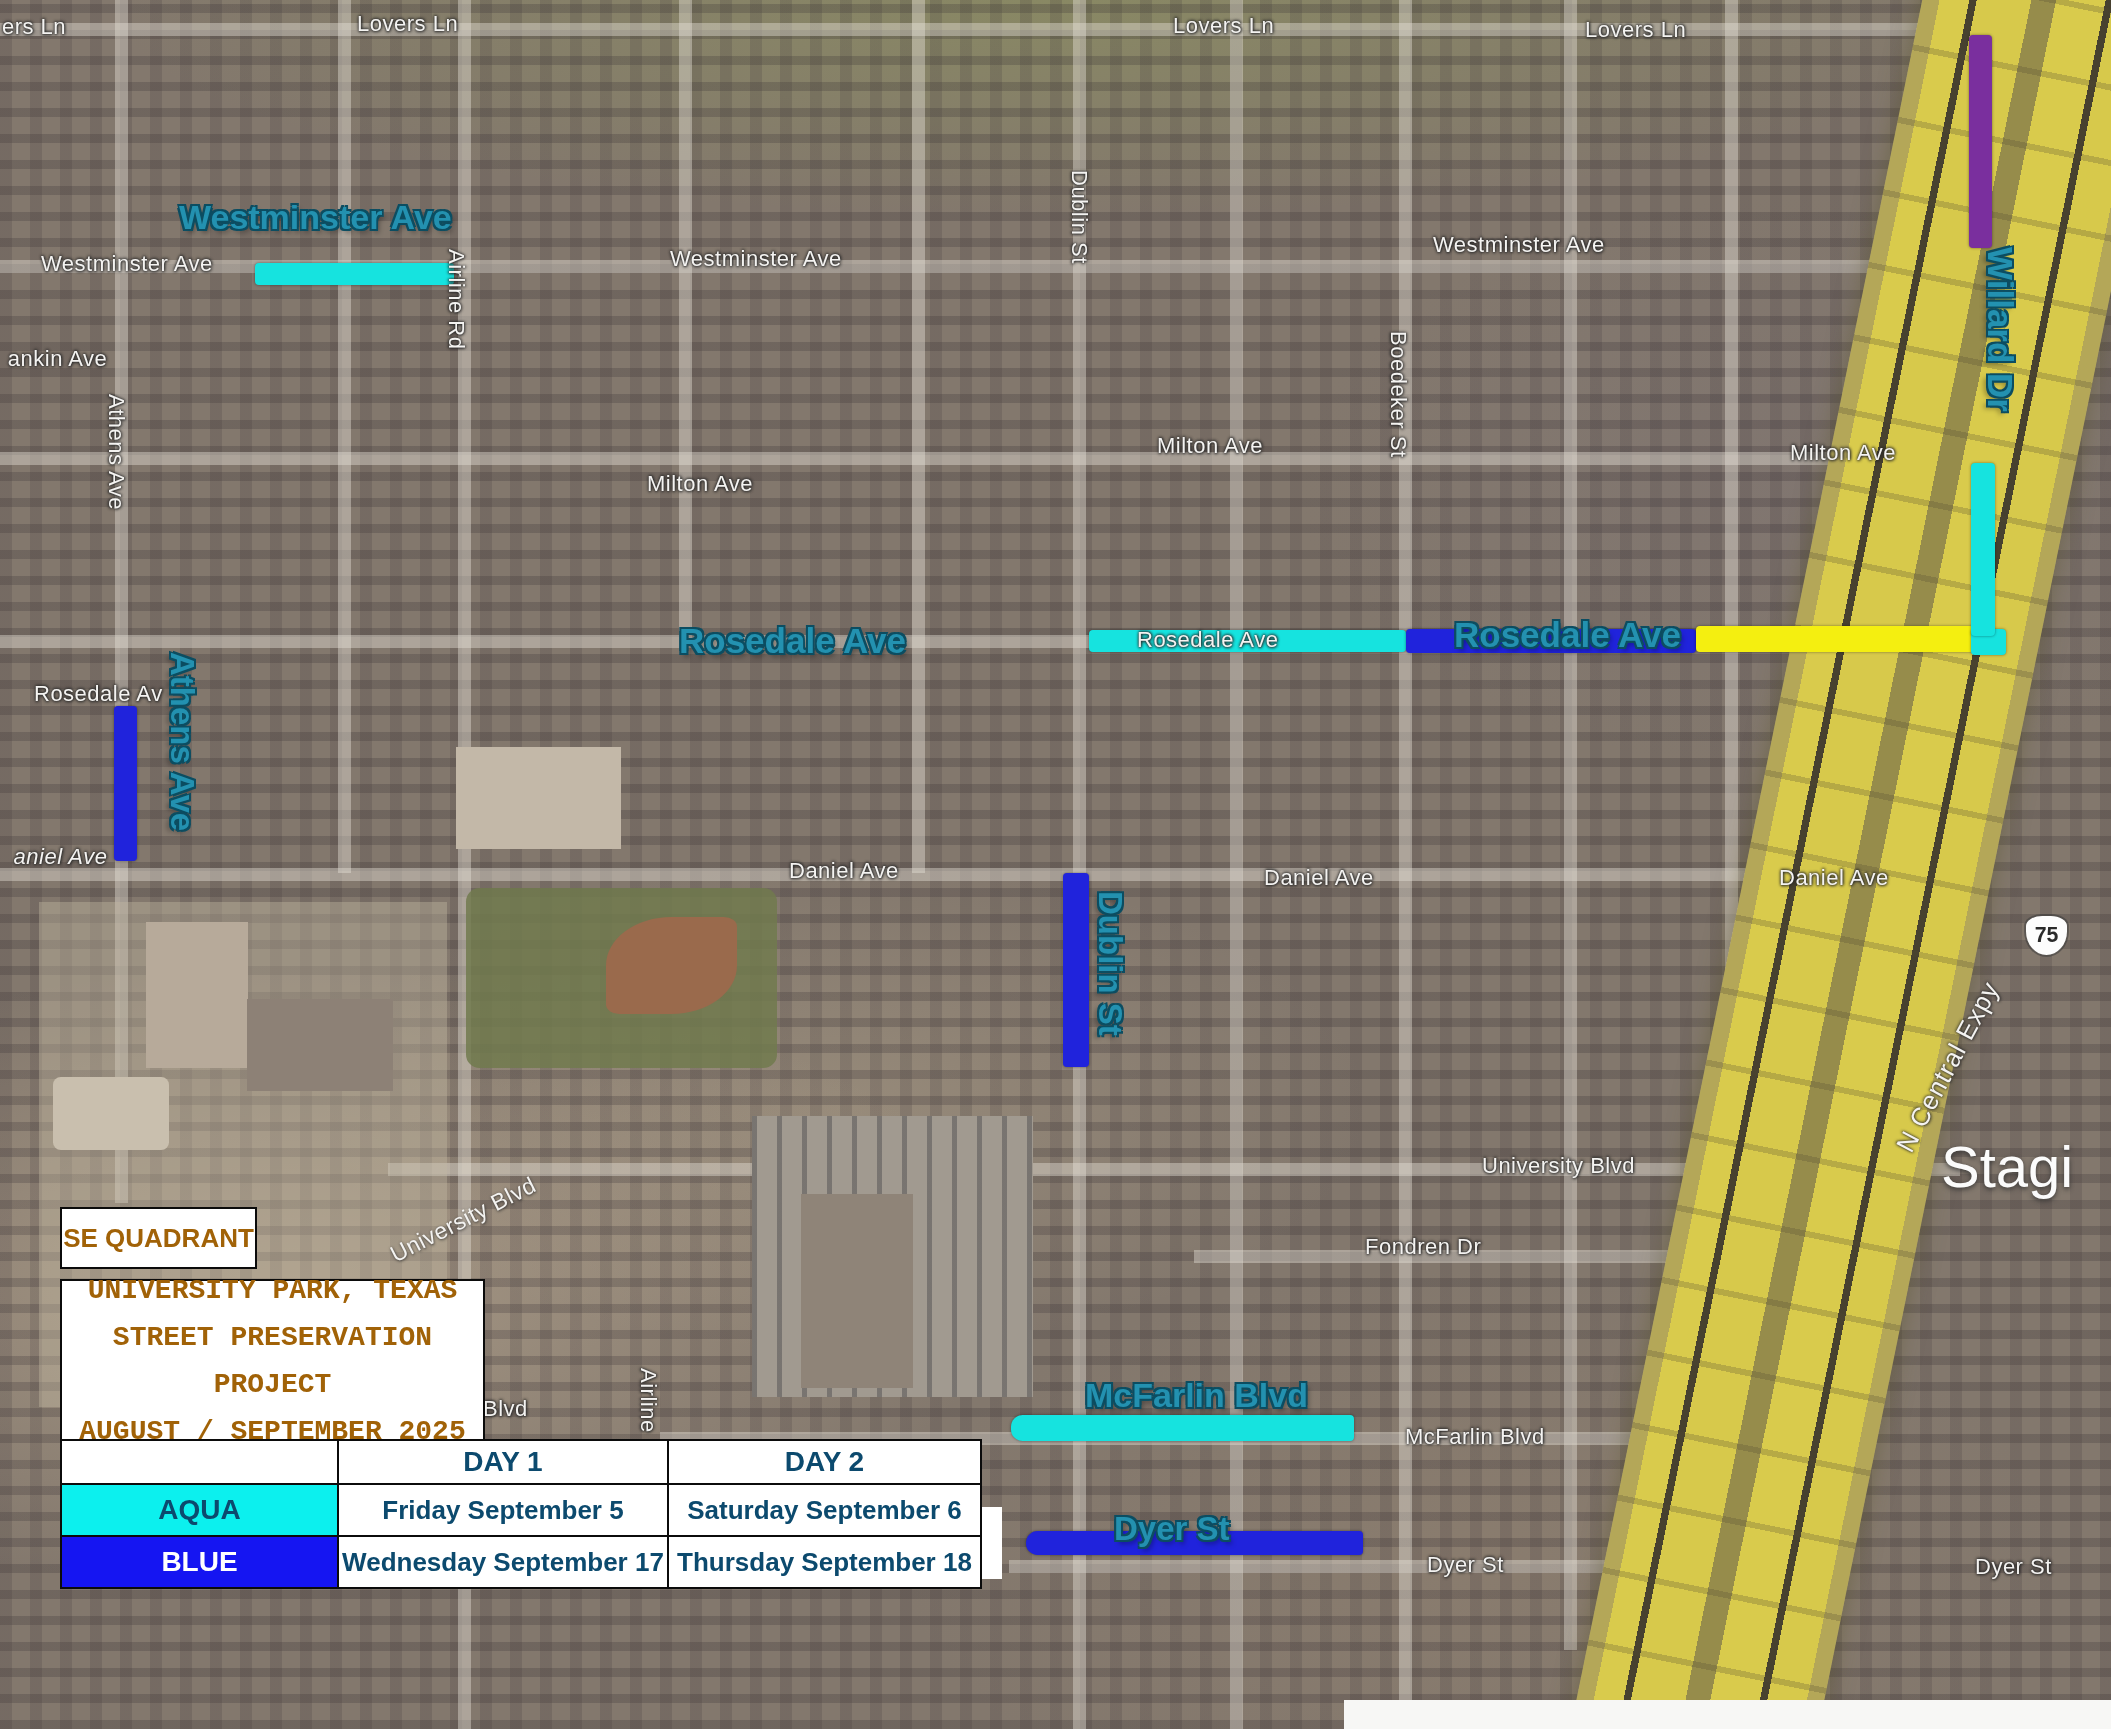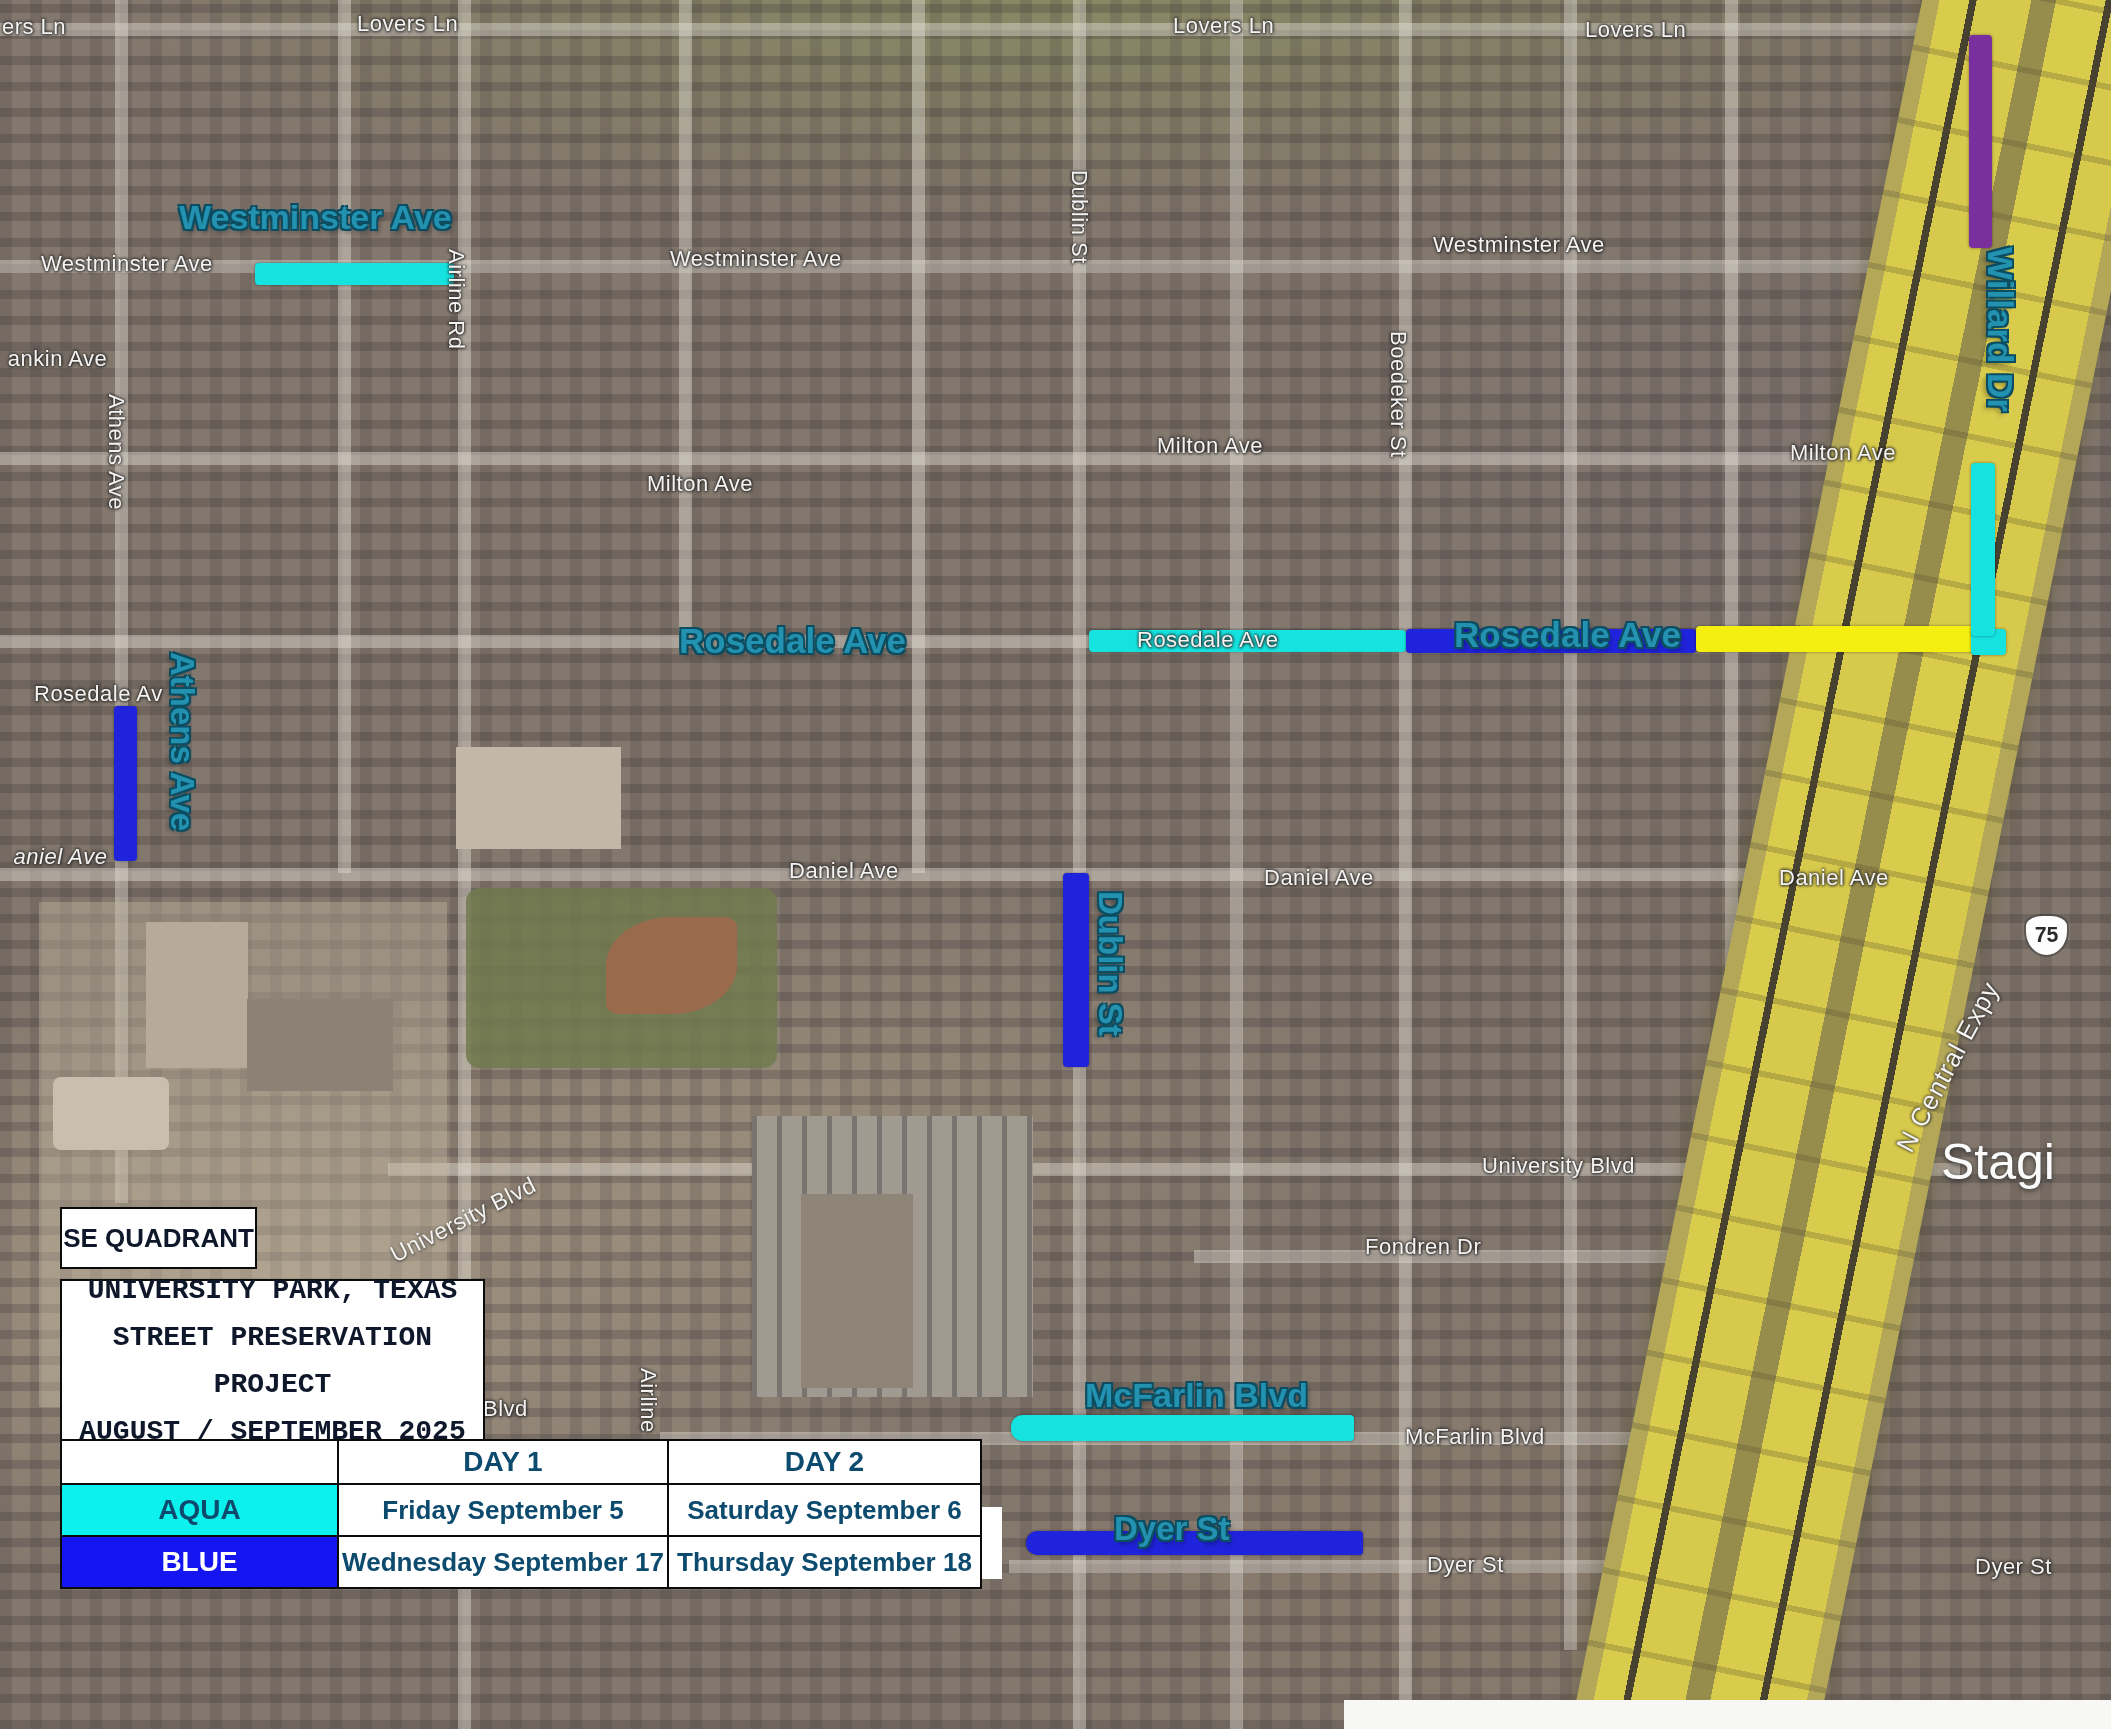--- a/index.html
+++ b/index.html
@@ -34,31 +34,31 @@
   .seg.blue{background:#2023dc;}
   .seg.yellow{background:#f4ef10;}
   .seg.purple{background:#7a2f9e;}
   
   .wlabel{position:absolute;color:#f4f3f1;font-size:22px;letter-spacing:0.5px;white-space:nowrap;
     text-shadow:0 1px 2.9px rgba(40,40,40,.95),0 -1px 2.9px rgba(40,40,40,.8),1px 0 2.9px rgba(40,40,40,.8);}
   .wlabel.vert{writing-mode:vertical-rl;}
   .plabel{position:absolute;color:#2391b0;font-weight:700;font-size:35px;white-space:nowrap;
     text-shadow:-1.9px -1.9px 0 #0c4d61,1.9px -1.9px 0 #0c4d61,-1.9px 1.9px 0 #0c4d61,1.9px 1.9px 0 #0c4d61,2.9px 3.9px 4.9px rgba(0,0,0,.35);}
   .plabel.vert{writing-mode:vertical-rl;}
-  .biglabel{position:absolute;color:#fbfbfb;font-size:50px;white-space:nowrap;
+  .biglabel{position:absolute;color:#fbfbfb;font-size:58px;white-space:nowrap;
     text-shadow:0 1.9px 4.9px rgba(50,50,50,.9);}
   .shield{position:absolute;left:2026px;top:916px;width:41px;height:39px;background:#fdfdfd;
     border-radius:46% 46% 58% 58% / 30% 30% 70% 70%;box-shadow:0 0 0 1.9px rgba(60,60,60,.55);
     display:flex;align-items:center;justify-content:center;color:#2b2b2b;font-weight:700;font-size:21.3px;}
   .ncx{position:absolute;left:1890px;top:1143px;transform:rotate(-62deg);transform-origin:left top;
     color:#f4f3f1;font-size:26px;letter-spacing:1px;white-space:nowrap;
     text-shadow:0 1px 2.9px rgba(40,40,40,.95),0 -1px 2.9px rgba(40,40,40,.8);}
   .ubr{transform:rotate(-27deg);transform-origin:left top;}
   
-  .box{position:absolute;background:#fff;border:2.9px solid #0b0b0b;color:#0f172a;
+  .box{position:absolute;background:#fff;border:2.9px solid #0b0b0b;color:#a16207;
     display:flex;align-items:center;justify-content:center;text-align:center;}
   #quadrant-box{left:60px;top:1207px;width:193px;height:58px;font-weight:700;font-size:26px;}
   #title-box{left:60px;top:1279px;width:421px;height:159px;flex-direction:column;font-weight:700;font-size:28px;line-height:47px;font-family:Liberation Mono, monospace;}
   
   #legend{position:absolute;left:60px;top:1439px;border-collapse:collapse;background:#fff;}
   #legend td,#legend th{border:2.9px solid #0b0b0b;font-weight:700;color:#0c4a6e;text-align:center;padding:0;}
   #legend th{height:42px;font-size:28px;}
   #legend td{height:50px;font-size:26px;}
   .col-color{width:275px;font-size:28px!important;}
   .col-d1{width:328px;} .col-d2{width:311px;}

